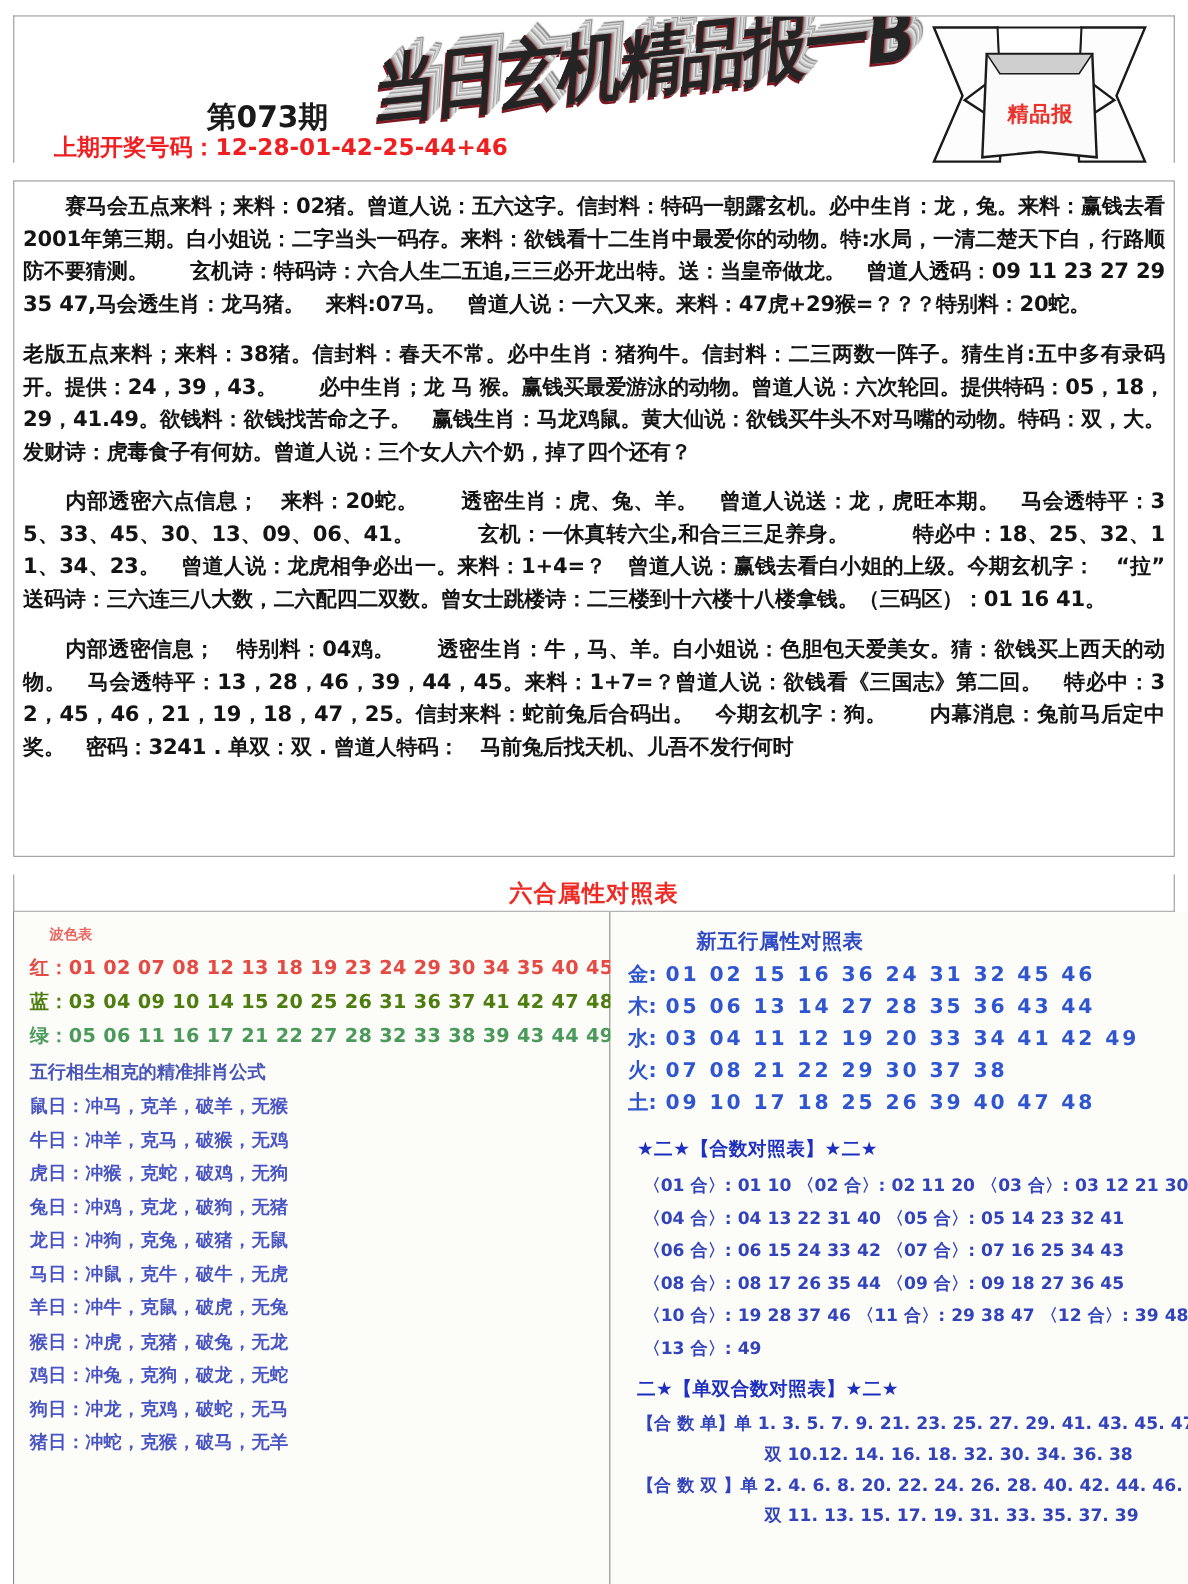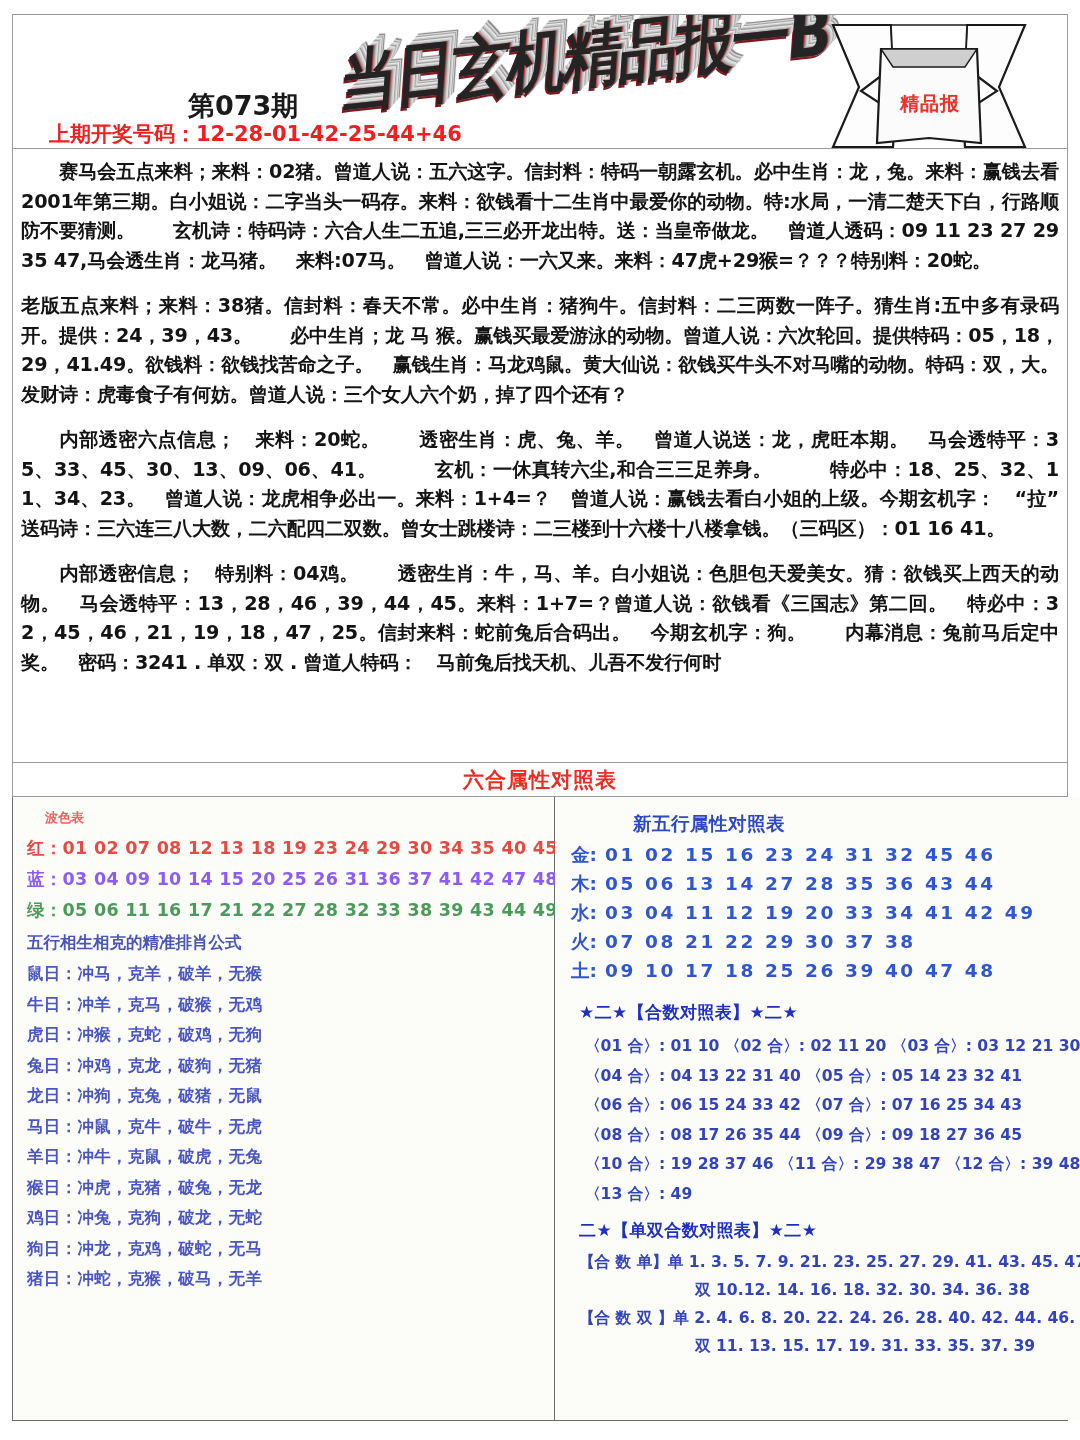--- a/index.html
+++ b/index.html
@@ -79,21 +79,21 @@
       9px -7px 0 #a5a5a5,
       10px -8px 0 #d6d6d6,
       11px -9px 1px #7e7e7e,
       -1px 2px 0 #7a1018;
     opacity: 0.97;
   }
 
   
   .ribbon {
     position: absolute;
-    right: 38px;
+    right: 22px;
     top: 6px;
     width: 200px;
     height: 130px;
   }
   .ribbon svg { display:block; }
   .ribbon-label {
     position: absolute;
     left: 56px;
     top: 70px;
     width: 90px;
@@ -101,21 +101,21 @@
     font-size: 19px;
     font-weight: bold;
     color: #e8342c;
     font-family: "DejaVu Sans", "Liberation Sans", sans-serif;
     letter-spacing: 1px;
     text-shadow: 0 0 1px rgba(232,52,44,0.4);
   }
 
   
   .bodybox {
-    margin: 0 12px;
+    margin: 16px 12px;
     border: 1px solid #9a9a9a;
     background: #ffffff;
     padding: 8px 8px 6px 8px;
     box-sizing: border-box;
     height: 615px;
     overflow: hidden;
   }
   .para {
     font-size: 19.2px;
     line-height: 29.5px;
@@ -185,21 +185,21 @@
   }
   .wave-row {
     font-size: 17.5px;
     font-weight: bold;
     line-height: 31px;
     font-family: "DejaVu Sans", "Liberation Sans", sans-serif;
     white-space: nowrap;
     letter-spacing: 0.3px;
   }
   .wave-red   { color: #e34b44; }
-  .wave-blue  { color: #8b5cf6; }
+  .wave-blue  { color: #4d7c0f; }
   .wave-green { color: #4b9a5c; }
 
   .formula-title {
     font-size: 16.5px;
     font-weight: bold;
     color: #4a55b8;
     margin: 6px 0 5px 0;
     font-family: "DejaVu Sans", "Liberation Sans", sans-serif;
   }
   .zodiac-row {
@@ -328,21 +328,21 @@
       <div class="zodiac-row">猴日：冲虎，克猪，破兔，无龙</div>
       <div class="zodiac-row">鸡日：冲兔，克狗，破龙，无蛇</div>
       <div class="zodiac-row">狗日：冲龙，克鸡，破蛇，无马</div>
       <div class="zodiac-row">猪日：冲蛇，克猴，破马，无羊</div>
     </div>
 
     <div class="colR">
       <div class="wx-title">新五行属性对照表</div>
 
       <div class="wx-row">
-        <span class="lbl">金:</span><span class="nums">01 02 15 16 23 24 31 32 45 46</span>
+        <span class="lbl">金:</span><span class="nums">01 02 15 16 36 24 31 32 45 46</span>
       </div>
       <div class="wx-row">
         <span class="lbl">木:</span><span class="nums">05 06 13 14 27 28 35 36 43 44</span>
       </div>
       <div class="wx-row">
         <span class="lbl">水:</span><span class="nums">03 04 11 12 19 20 33 34 41 42 49</span>
       </div>
       <div class="wx-row">
         <span class="lbl">火:</span><span class="nums">07 08 21 22 29 30 37 38</span>
       </div>

